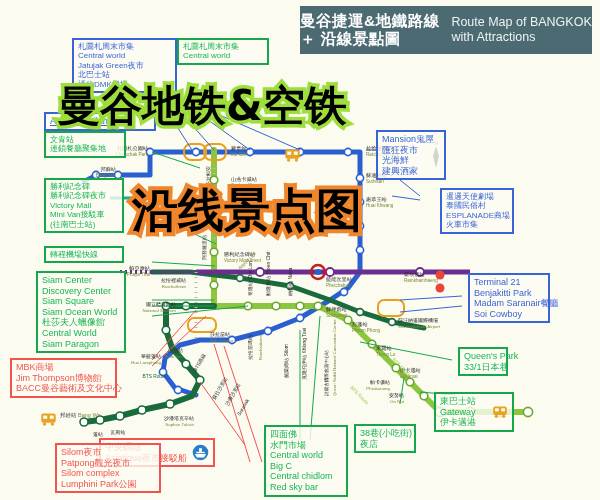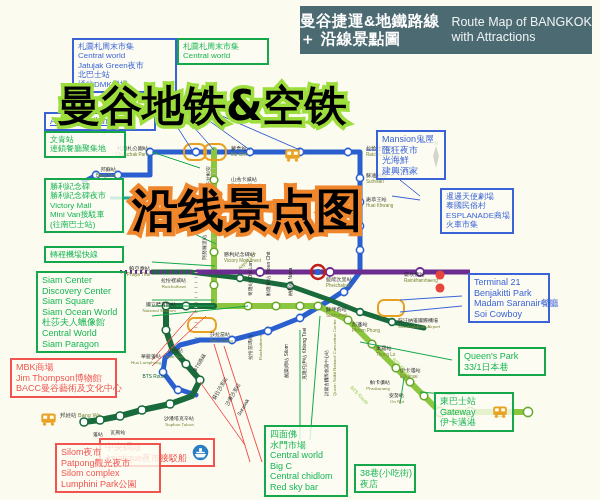--- a/index.html
+++ b/index.html
@@ -379,26 +379,26 @@
     <span>火車市集</span>
   </div>
 
   <div class="box b-blue fz9" style="left:468px;top:273px;width:82px;">
     <span>Terminal 21</span>
     <span>Benjakitti Park</span>
     <span>Madam Saranair餐廳</span>
     <span>Soi Cowboy</span>
   </div>
 
-  <div class="box b-green fz9" style="left:458px;top:347px;width:88px;">
+  <div class="box b-green fz9" style="left:458px;top:347px;width:50px;">
     <span>Queen's Park</span>
     <span>33/1日本巷</span>
   </div>
 
-  <div class="box b-green fz9" style="left:354px;top:424px;width:62px;margin-top:40px;">
+  <div class="box b-green fz9" style="left:354px;top:424px;width:62px;">
     <span>38巷(小吃街)</span>
     <span>夜店</span>
   </div>
 
   <div class="box b-green fz9" style="left:434px;top:392px;width:80px;display:flex;align-items:center;gap:16px;">
     <div style="flex:1;">
       <span>東巴士站</span>
       <span>Gateway</span>
       <span>伊卡邁港</span>
     </div>

